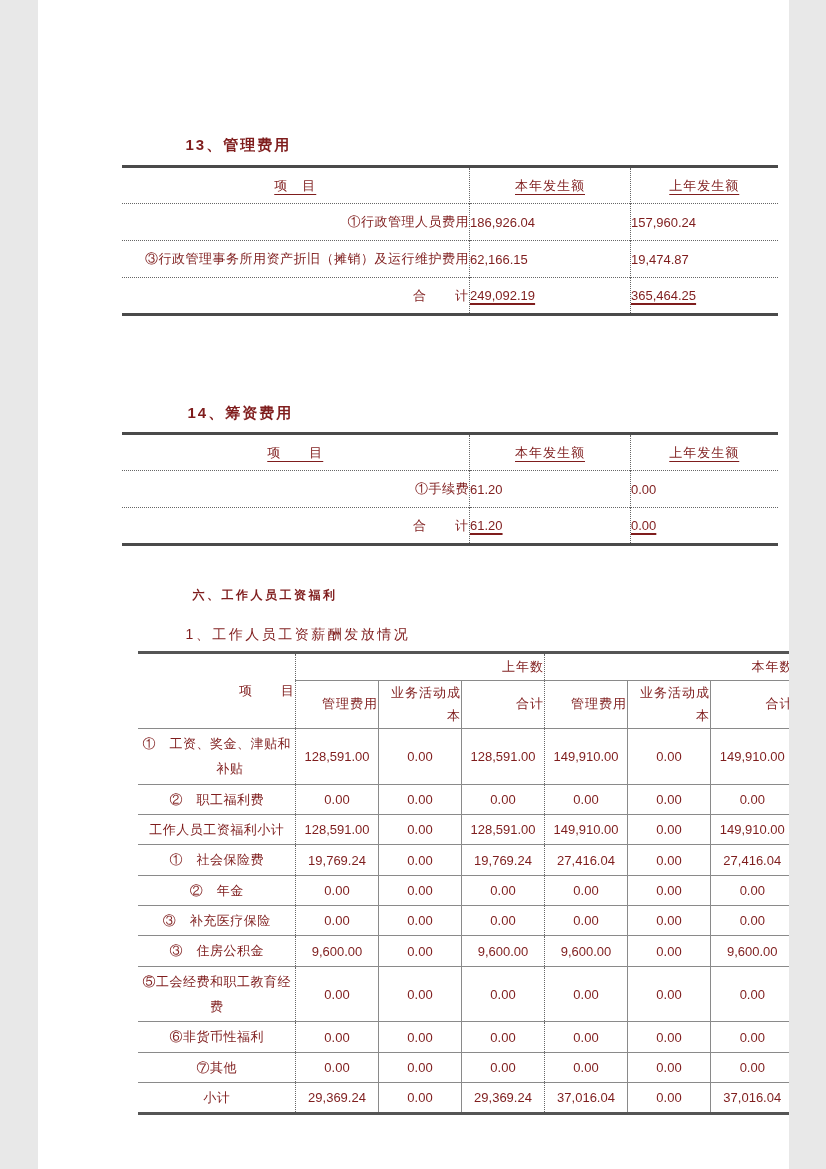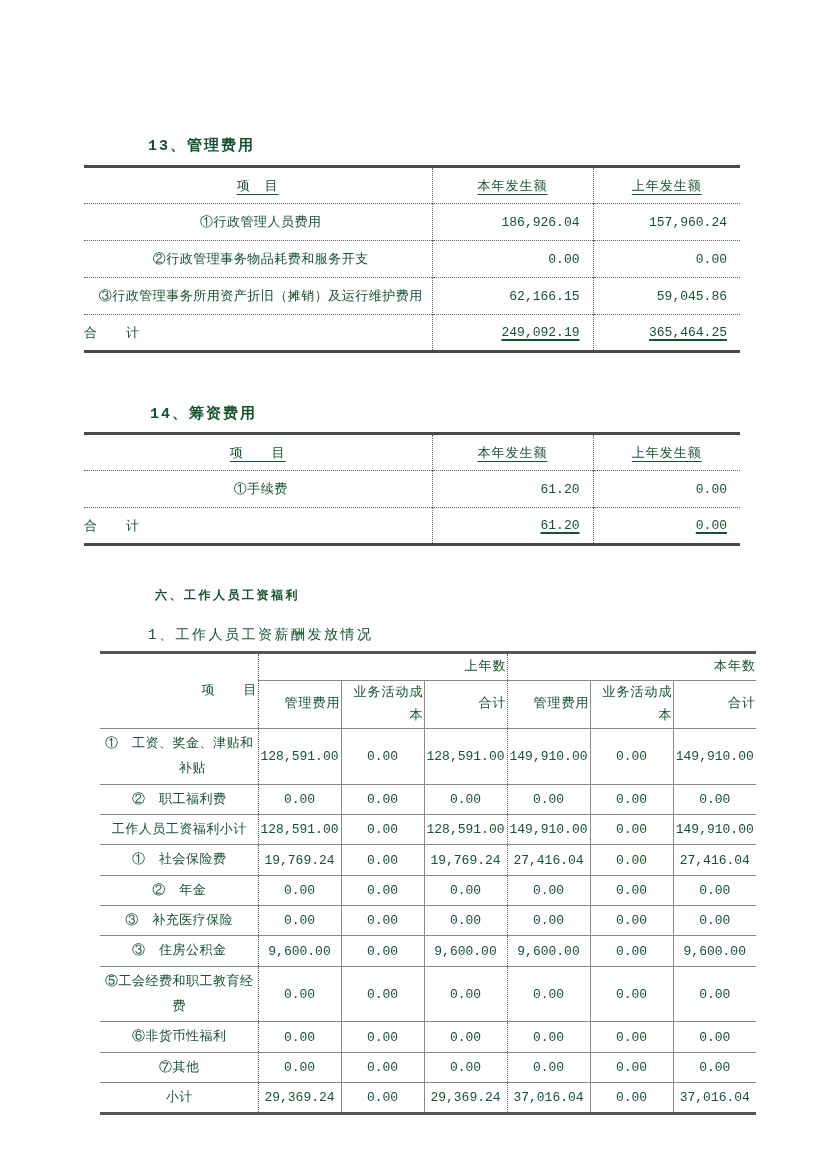--- a/index.html
+++ b/index.html
@@ -1,20 +1,20 @@
 <!DOCTYPE html>
 <html><head>
 <meta charset="utf-8">
 <style>
   * { margin:0; padding:0; box-sizing:border-box; }
   html,body { background:#e8e8e8; }
   .page {
-    position:relative; width:826px; height:1169px; margin:0 auto;
-    background:#ffffff; color:#14532d;
-    font-family:Liberation Mono, monospace;
+    position:relative; width:751px; height:1169px; margin:0 auto;
+    background:#ffffff; color:#7f1d1d;
+    font-family:Liberation Sans, sans-serif;
     overflow:hidden;
   }
   .num-title {
     position:absolute; font-size:15px; font-weight:bold; letter-spacing:2px;
   }
   .big-title {
     position:absolute; font-size:12px; font-weight:bold; letter-spacing:2.5px;
   }
   .sub-title {
     position:absolute; font-size:14px; letter-spacing:2.5px;
@@ -23,23 +23,23 @@
 
   
   .simple {
     left:84px; width:656px; font-size:13px;
     border-top:3px solid #4a4a4a; border-bottom:3px solid #4a4a4a;
   }
   .simple th { height:37px; font-weight:normal; text-align:center; letter-spacing:1px; }
   .simple td { height:37px; vertical-align:middle; }
   .simple tbody tr { border-top:1px dotted #666; }
   .simple tr > *:nth-child(2), .simple tr > *:nth-child(3) { border-left:1px dotted #666; }
-  .simple td.item { text-align:center; padding-left:6px; letter-spacing:0.5px; }
-  .simple td.num  { text-align:right; padding-right:13px; }
-  .simple td.center { text-align:left; letter-spacing:1px; }
+  .simple td.item { text-align:right; padding-left:6px; letter-spacing:0.5px; }
+  .simple td.num  { padding-right:13px; }
+  .simple td.center { text-align:right; letter-spacing:1px; }
   .ul { text-decoration:underline; text-underline-offset:4px; text-decoration-thickness:1.4px; }
   td.num.ul { text-decoration:underline; text-underline-offset:3px; text-decoration-thickness:1.6px; }
   .t13 { top:165px; }
   .t14 { top:432px; }
 
   
   .big {
     left:100px; top:651px; width:656px; font-size:13px;
     border-top:3px solid #555; border-bottom:3px solid #555;
   }
@@ -78,28 +78,23 @@
         <th><span class="ul">上年发生额</span></th>
       </tr>
     </thead>
     <tbody>
         <tr>
           <td class="item">①行政管理人员费用</td>
           <td class="num">186,926.04</td>
           <td class="num">157,960.24</td>
         </tr>
         <tr>
-          <td class="item">②行政管理事务物品耗费和服务开支</td>
-          <td class="num">0.00</td>
-          <td class="num">0.00</td>
-        </tr>
-        <tr>
           <td class="item">③行政管理事务所用资产折旧（摊销）及运行维护费用</td>
           <td class="num">62,166.15</td>
-          <td class="num">59,045.86</td>
+          <td class="num">19,474.87</td>
         </tr>
         <tr>
           <td class="center">合　　计</td>
           <td class="num ul">249,092.19</td>
           <td class="num ul">365,464.25</td>
         </tr>
       </tbody>
   </table>
 
   <div class="num-title" style="top:404px; left:150px;">14、筹资费用</div>

